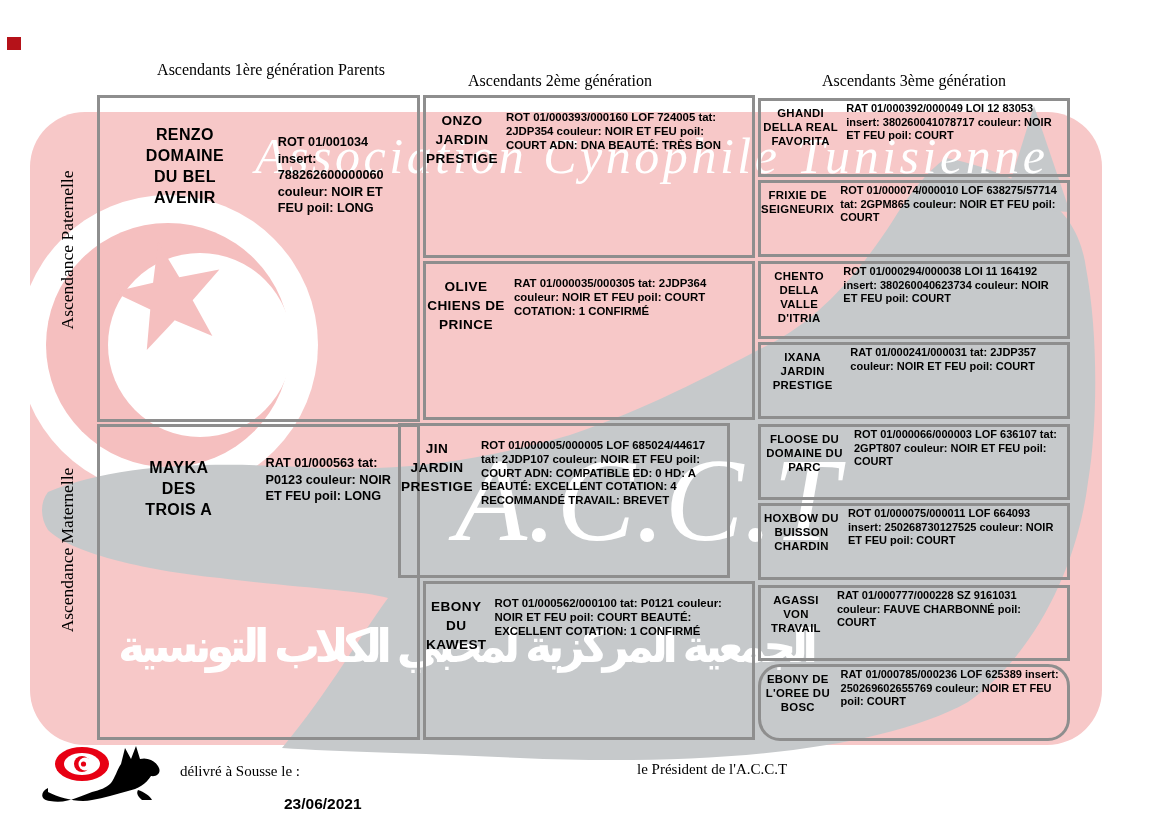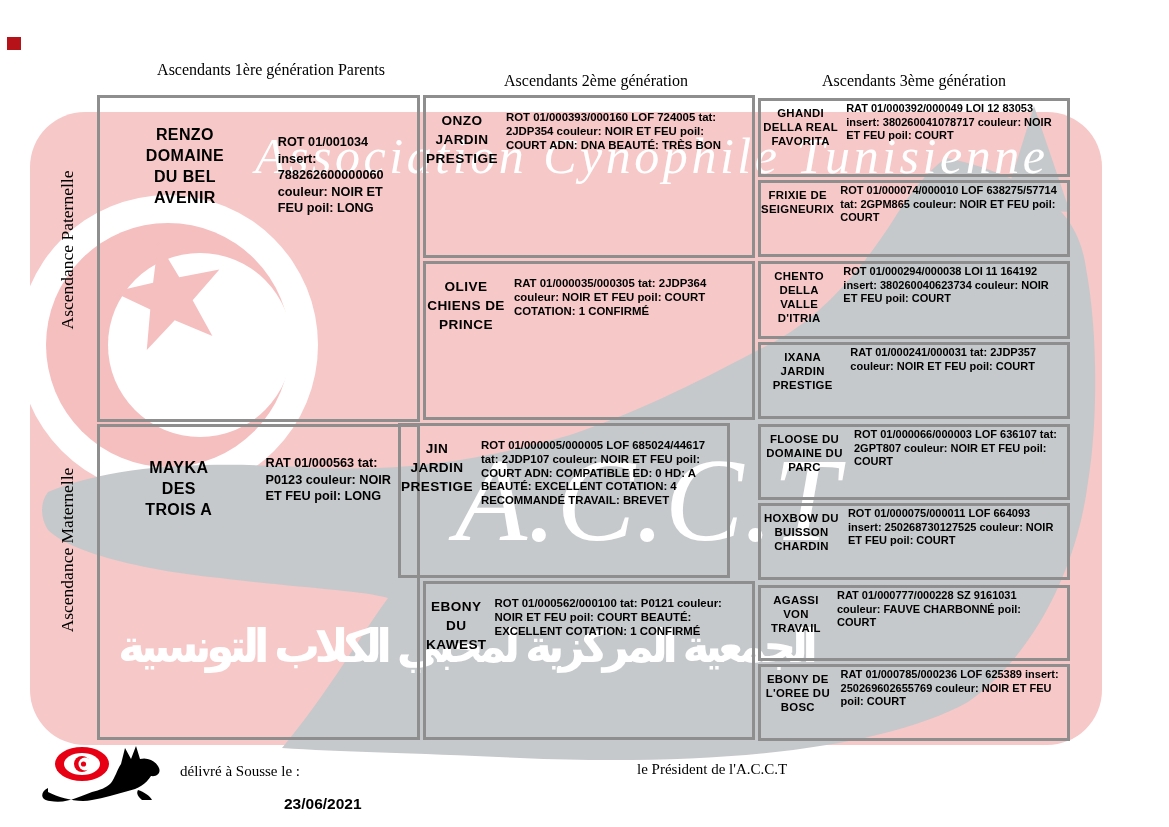--- a/index.html
+++ b/index.html
@@ -69,21 +69,21 @@
     </g>
 
     <text x="255" y="173" textLength="790" font-family="Liberation Serif, serif" font-style="italic" font-size="50" fill="#ffffff">Association Cynophile Tunisienne</text>
     <text x="455" y="540" font-family="Liberation Serif, serif" font-style="italic" font-size="118" fill="#ffffff">A.C.C.T</text>
     <text x="118" y="662" textLength="700" font-family="DejaVu Sans, sans-serif" font-weight="bold" font-size="46" fill="#ffffff">الجمعية المركزية لمحبي الكلاب التونسية</text>
   </svg>
 
   <div class="corner-mark"></div>
 
   <div class="col-header" style="left:85px;top:61px;width:300px;text-align:right;">Ascendants 1ère génération  Parents</div>
-  <div class="col-header" style="left:446px;top:72px;width:300px;">Ascendants 2ème génération</div>
+  <div class="col-header" style="left:410px;top:72px;width:300px;">Ascendants 2ème génération</div>
   <div class="col-header" style="left:758px;top:72px;width:312px;">Ascendants 3ème génération</div>
 
   <div class="side-label" style="left:67px;top:250px;">Ascendance Paternelle</div>
   <div class="side-label" style="left:67px;top:550px;">Ascendance Maternelle</div>
 
   <div class="pbox col1" style="left:97px;top:95px;width:323px;height:327px;">
     <div class="box-name">RENZO DOMAINE DU BEL AVENIR</div>
     <div class="box-details">ROT 01/001034 insert: 788262600000060 couleur: NOIR ET FEU poil: LONG</div>
   </div>
   <div class="pbox col1" style="left:97px;top:424px;width:323px;height:316px;">
@@ -129,21 +129,21 @@
     <div class="box-details">ROT 01/000066/000003 LOF 636107 tat: 2GPT807 couleur: NOIR ET FEU poil: COURT</div>
   </div>
   <div class="pbox col3" style="left:758px;top:503px;width:312px;height:77px;">
     <div class="box-name">HOXBOW DU BUISSON CHARDIN</div>
     <div class="box-details">ROT 01/000075/000011 LOF 664093 insert: 250268730127525 couleur: NOIR ET FEU poil: COURT</div>
   </div>
   <div class="pbox col3" style="left:758px;top:585px;width:312px;height:76px;">
     <div class="box-name">AGASSI VON TRAVAIL</div>
     <div class="box-details">RAT 01/000777/000228 SZ 9161031 couleur: FAUVE CHARBONNÉ poil: COURT</div>
   </div>
-  <div class="pbox col3" style="left:758px;top:664px;width:312px;height:77px;">
+  <div class="pbox col3" style="left:758px;top:664px;width:312px;height:77px;border-radius:22px;">
     <div class="box-name">EBONY DE L'OREE DU BOSC</div>
     <div class="box-details">RAT 01/000785/000236 LOF 625389 insert: 250269602655769 couleur: NOIR ET FEU poil: COURT</div>
   </div>
 
   <svg class="logo" viewBox="0 0 128 66" aria-hidden="true">
     <g>
       <ellipse cx="44" cy="24" rx="27" ry="17" fill="#e70013"></ellipse>
       <ellipse cx="44" cy="24" rx="18" ry="11" fill="#ffffff"></ellipse>
       <circle cx="44" cy="24" r="8" fill="#e70013"></circle>
       <circle cx="47" cy="24" r="6.5" fill="#ffffff"></circle>

